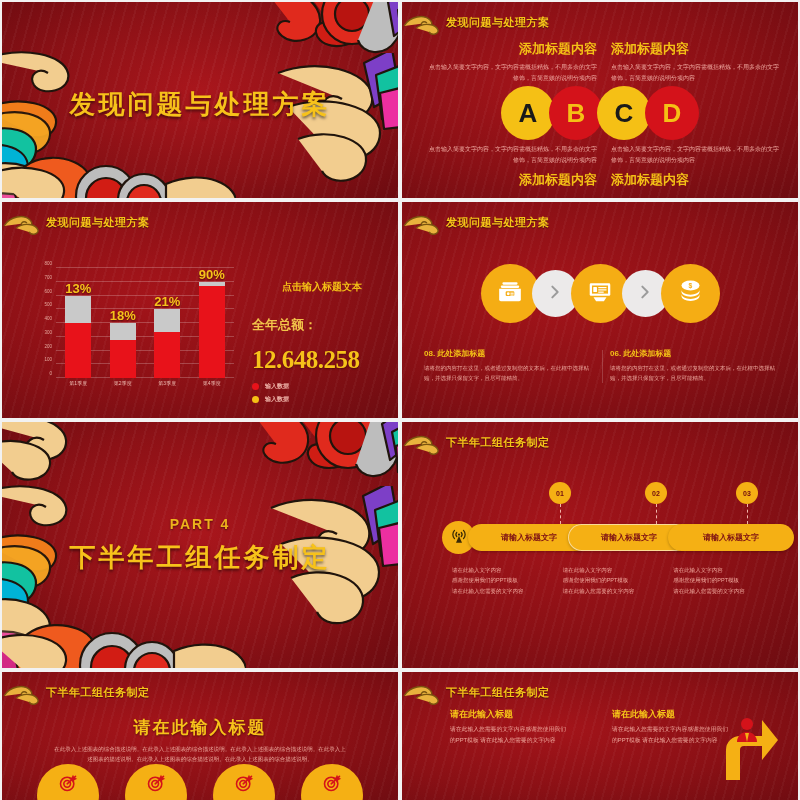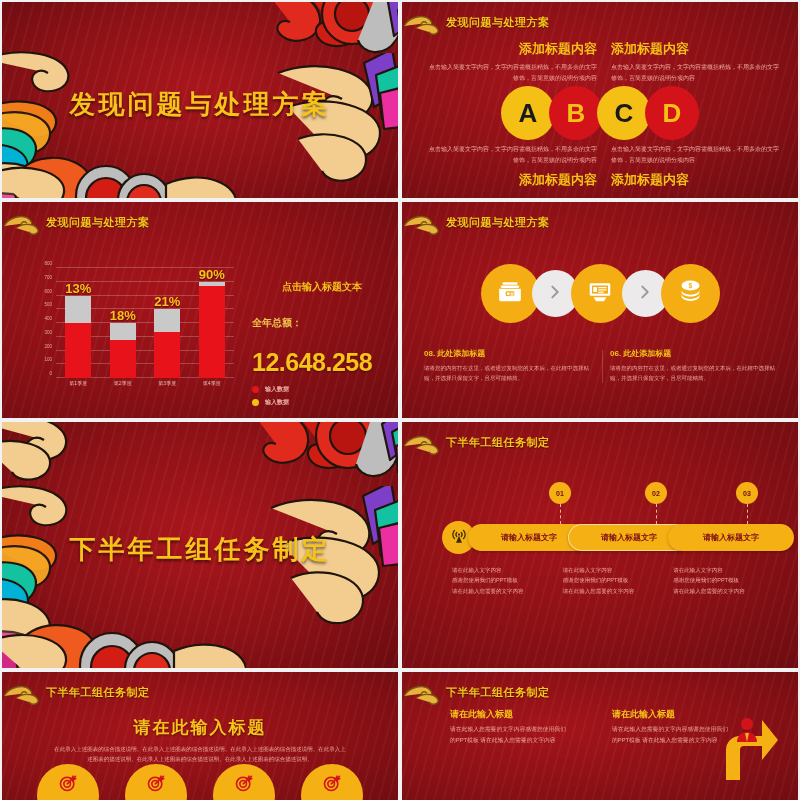--- a/index.html
+++ b/index.html
@@ -81,23 +81,23 @@
           align-items: flex-end; justify-content: space-around; }
   .bar-col { width: 26px; position: relative; height: 100%; display: flex; flex-direction: column; justify-content: flex-end; }
   .bar-gray { background: #c9c9c9; width: 100%; }
   .bar-red { background: #e8121a; width: 100%; }
   .bar-lbl { position: absolute; left: 50%; transform: translateX(-50%); color: #f7c21a;
              font-size: 13px; font-weight: bold; white-space: nowrap; text-shadow: 0 1px 2px rgba(0,0,0,.5); }
   .xaxis { position: absolute; left: 28px; right: 4px; bottom: 4px; height: 12px; display: flex; justify-content: space-around; }
   .xtick { width: 40px; text-align: center; color: #ecb9af; font-size: 5px; }
   .chart-right { position: absolute; left: 250px; top: 78px; width: 140px; }
   .cr-title { color: #f3c016; font-size: 10px; font-weight: bold; text-align: center; }
-  .cr-sub { color: #f1c44a; font-size: 10px; font-weight: bold; margin-top: 22px; }
-  .cr-big { color: #f7c21a; font-size: 25px; font-weight: bold; letter-spacing: -0.5px; margin-top: 18px;
-            text-shadow: 0 1px 2px rgba(0,0,0,.4); }
+  .cr-sub { color: #f1c44a; font-size: 13px; font-weight: bold; margin-top: 22px; }
+  .cr-big { color: #f7c21a; font-size: 25px; font-weight: bold; letter-spacing: -0.5px; margin-top: 12px;
+            text-shadow: 0 1px 2px rgba(0,0,0,.4); font-family: Liberation Serif, serif; }
   .legend { margin-top: 8px; }
   .lg-row { display: flex; align-items: center; gap: 6px; margin-top: 4px; }
   .lg-dot { width: 7px; height: 7px; border-radius: 50%; }
   .lg-txt { color: #f0b5aa; font-size: 6px; font-weight: bold; }
 
   
   .proc-row { position: absolute; top: 62px; left: 0; right: 0; display: flex; justify-content: center; align-items: center; }
   .proc-c { width: 59px; height: 59px; border-radius: 50%; display: flex; align-items: center; justify-content: center;
             background: #f5ad14; margin-left: -8px; }
   .proc-c:first-child { margin-left: 0; }
@@ -454,20 +454,21 @@
         <path d="M22 90 C10 54 52 38 82 50 C112 62 100 95 72 95 Z" fill="#ef5a1e"></path>
         <circle cx="116" cy="86" r="32" fill="#bdbdbd"></circle>
         <circle cx="116" cy="88" r="21" fill="#d21c14"></circle>
         <circle cx="156" cy="90" r="27" fill="#bdbdbd"></circle>
         <circle cx="156" cy="92" r="18" fill="#e02a1d"></circle>
         <path d="M-6 62 C30 48 72 60 70 82 C68 102 34 104 26 90" fill="#f2cd8f"></path>
         <path d="M178 72 C216 56 254 72 250 96 L178 96 Z" fill="#f2cd8f"></path>
       </g>
     </svg>
     <div class="cover-center">
+      <div class="cover-part">PART 4</div>
       <div class="cover-h1">下半年工组任务制定</div>
     </div>
   </div>
 
   <div class="slide">
     <div class="hdr">
       <span class="hdr-cloud">
         <svg width="42" height="28" viewBox="0 0 42 28">
             <g stroke="#7a5410" stroke-width="1.4" fill="#e9b23d">
           <path d="M2 18 C8 8 22 6 28 12 C33 17 26 23 21 19 C17 16 21 12 25 15"></path>

